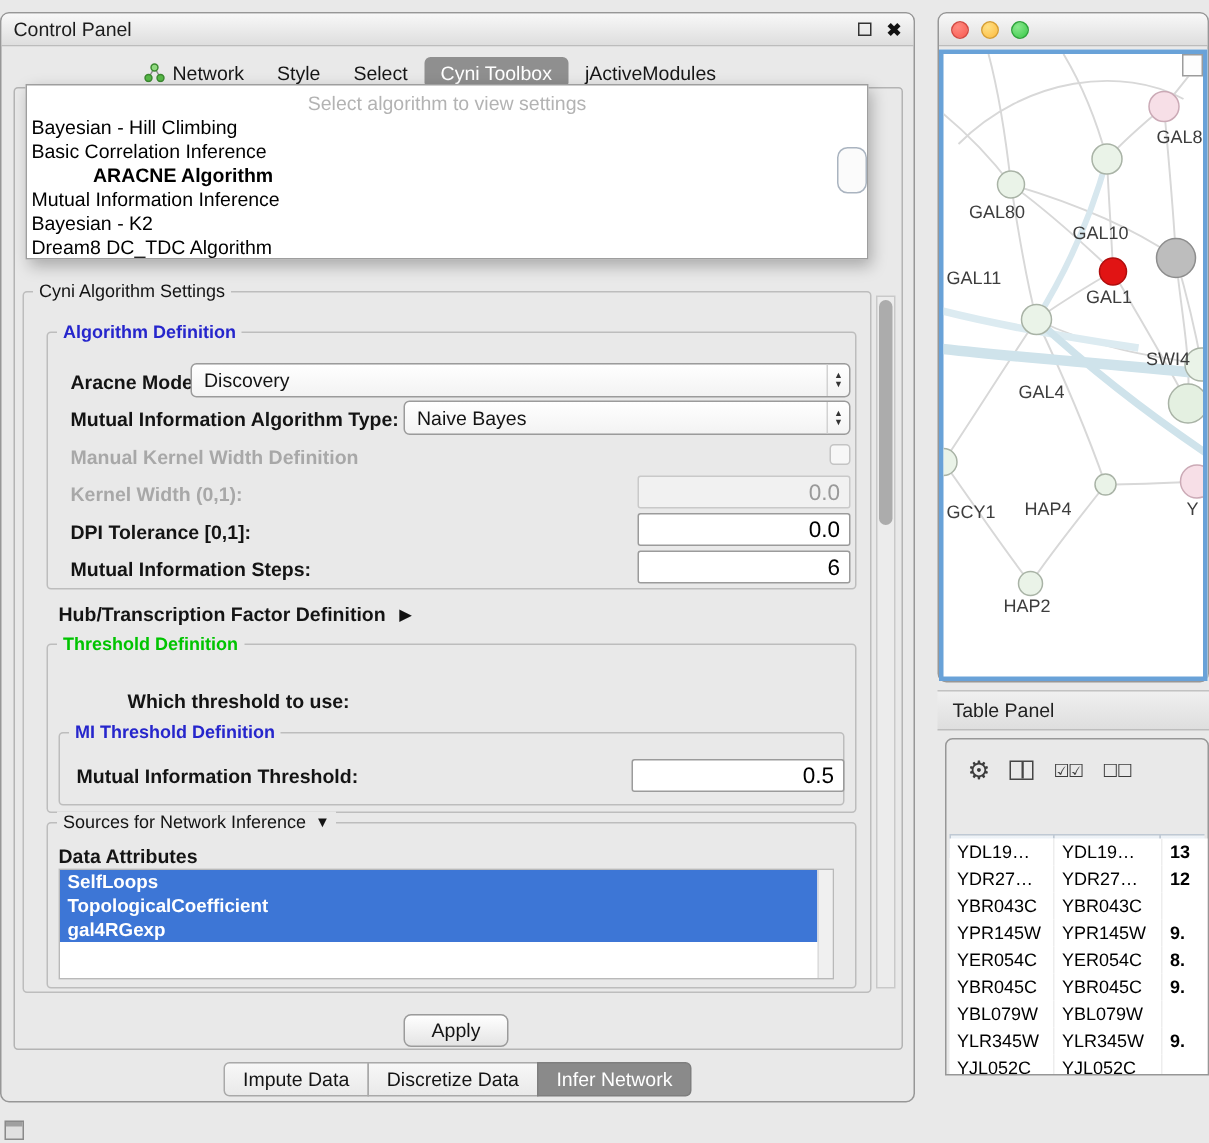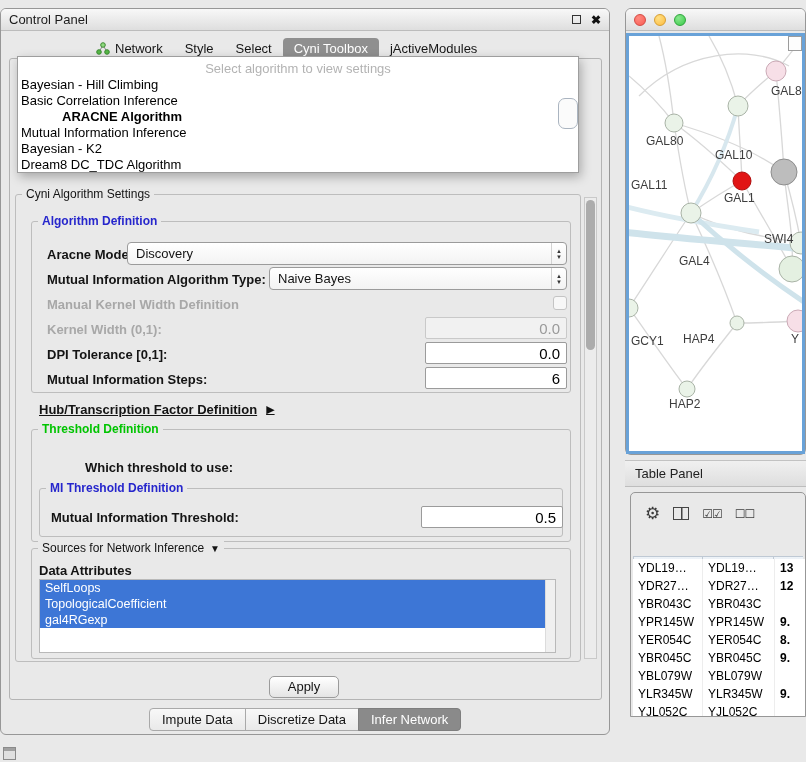--- a/index.html
+++ b/index.html
@@ -47,21 +47,21 @@
   .field{position:absolute;border:1px solid #9b9b9b;background:#fff;font-size:15px;text-align:right;padding:0 6px;
     font-family:inherit;border-radius:2px;color:#000;}
   .field:disabled{background:#f1f1f1;color:#9a9a9a;border-color:#c9c9c9;}
   .chk{position:absolute;width:14px;height:14px;border:1px solid #c4c4c4;border-radius:3px;background:#f7f7f7;appearance:none;}
 
   .vscroll{position:absolute;left:583px;top:188px;width:13px;height:462px;background:#ececec;border:1px solid #c9c9c9;}
   .vthumb{position:absolute;left:1px;top:2px;width:9px;height:150px;background:#acacac;border-radius:5px;}
 
   .srclist{position:absolute;background:#fff;border:1px solid #b9b9b9;overflow:hidden;}
   .srcitem{height:16px;line-height:16px;padding-left:5px;font-size:12.5px;background:#3d76d6;color:#fff;width:calc(100% - 10px);
-    white-space:nowrap;}
+    white-space:nowrap;font-weight:bold;}
   .srcscroll{position:absolute;right:0;top:0;bottom:0;width:10px;background:#f0f0f0;border-left:1px solid #dcdcdc;}
 
   .btn{position:absolute;border:1px solid #9b9b9b;border-radius:5px;background:linear-gradient(#ffffff,#e4e4e4);
     font-size:13px;text-align:center;line-height:20px;}
 
   .seg{position:absolute;display:flex;}
   .segtab{border:1px solid #a9a9a9;background:linear-gradient(#f8f8f8,#e9e9e9);padding:2px 12px;font-size:13px;
     margin-left:-1px;line-height:17px;white-space:nowrap;}
   .segtab:first-child{border-radius:4px 0 0 4px;margin-left:0;}
   .segtab:last-child{border-radius:0 4px 4px 0;}
@@ -178,21 +178,21 @@
 
   <span class="lbl dis" style="left:46px;top:314px;">Kernel Width (0,1):</span>
   <input class="field" style="left: 424px; top: 308px; width: 142px; height: 22px;" disabled="" value="0.0">
 
   <span class="lbl" style="left:46px;top:339px;">DPI Tolerance [0,1]:</span>
   <input class="field" style="left: 424px; top: 333px; width: 142px; height: 22px;" value="0.0">
 
   <span class="lbl" style="left:46px;top:364px;">Mutual Information Steps:</span>
   <input class="field" style="left: 424px; top: 358px; width: 142px; height: 22px;" value="6">
 
-  <div class="abs" style="left:38px;top:394px;display:flex;align-items:flex-start;gap:9px;text-decoration:underline;">
+  <div class="abs" style="left:38px;top:394px;display:flex;align-items:flex-start;gap:9px;">
     <span class="lbl" style="position:static;">Hub/Transcription Factor Definition</span>
     <span style="font-size:11px;color:#111;">▶</span>
   </div>
 
   <div class="group" style="left:30px;top:420px;width:540px;height:113px;">
     <span class="gtitle green">Threshold Definition</span>
   </div>
 
   <span class="lbl" style="left:84px;top:452px;">Which threshold to use:</span>
 

